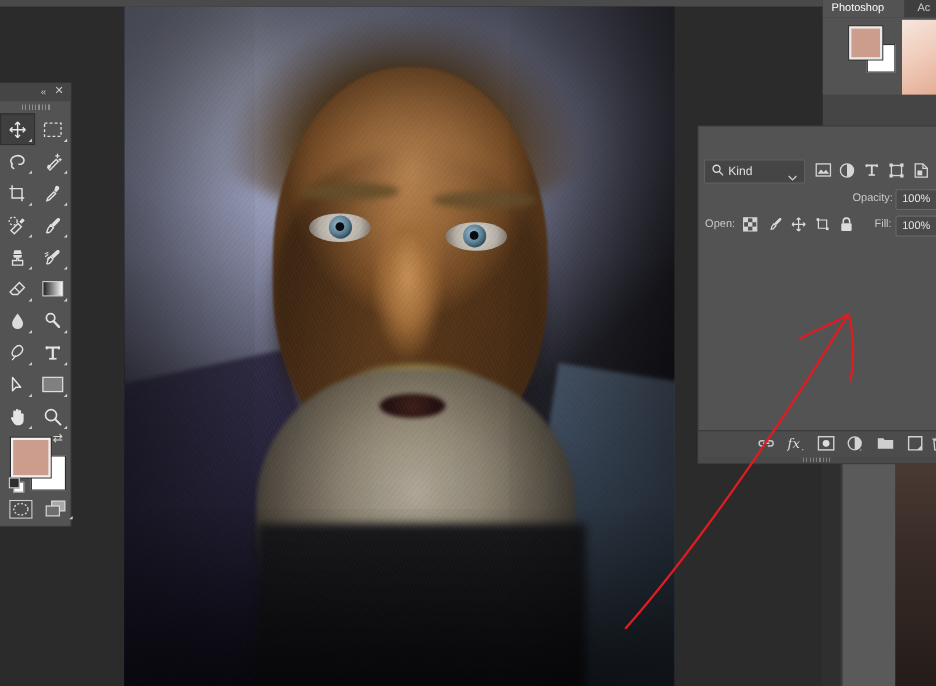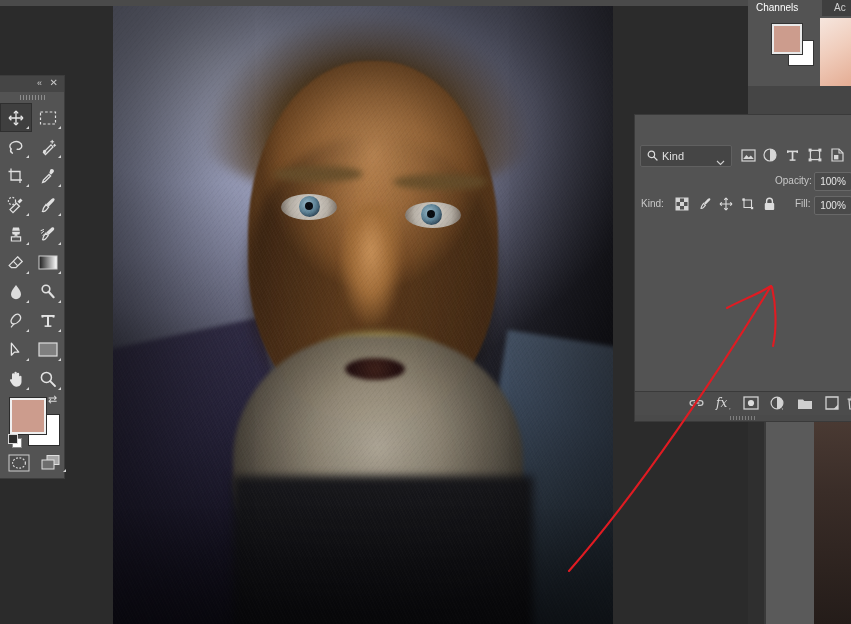--- a/index.html
+++ b/index.html
@@ -425,21 +425,21 @@
       <svg width="24" height="18" viewBox="0 0 24 18">
         <rect x="7" y="1.5" width="12" height="9" fill="#a8a8a8" stroke="#e0e0e0" stroke-width="1"></rect>
         <rect x="2" y="6" width="12" height="9" fill="#6e6e6e" stroke="#e0e0e0" stroke-width="1"></rect>
       </svg>
       <i style="position:absolute;right:-2px;bottom:0;width:0;height:0;border-left:3px solid transparent;border-bottom:3px solid #d6d6d6;"></i>
     </div>
   </div>
 
   <div class="abs" id="right-dock">
     <div id="rd-tabbar">
-      <div class="rd-tab active" style="left:0;width:58px;">Channels</div>
+      <div class="rd-tab active" style="left:0;width:58px;">Photoshop</div>
       <div class="rd-tab" style="left:78px;">Ac</div>
     </div>
     <div id="rd-body">
       <div id="rd-sw">
         <div class="b"></div>
         <div class="f"></div>
       </div>
     </div>
     <div class="abs" id="rd-ramp"></div>
     <div id="rd-lower">
@@ -510,21 +510,21 @@
           </svg>
       </span>
     </div>
 
     <div id="lp-blendrow">
       <span class="lp-lbl" style="left:140px;top:6px;">Opacity:</span>
       <span class="lp-num" style="left:179px;top:3px;">100%</span>
     </div>
 
     <div id="lp-lockrow">
-      <span id="lp-lock-label">Kind:</span>
+      <span id="lp-lock-label">Open:</span>
       <span class="lockicon" style="left:40px;">
         <svg width="14" height="14" viewBox="0 0 14 14">
             <rect x="1" y="1" width="12" height="12" fill="none" stroke="#d4d4d4" stroke-width="1"></rect>
         <g fill="#d4d4d4">
               <rect x="1" y="1" width="4" height="4"></rect>
               <rect x="9" y="1" width="4" height="4"></rect>
               <rect x="5" y="5" width="4" height="4"></rect>
               <rect x="1" y="9" width="4" height="4"></rect>
               <rect x="9" y="9" width="4" height="4"></rect>
             </g>

